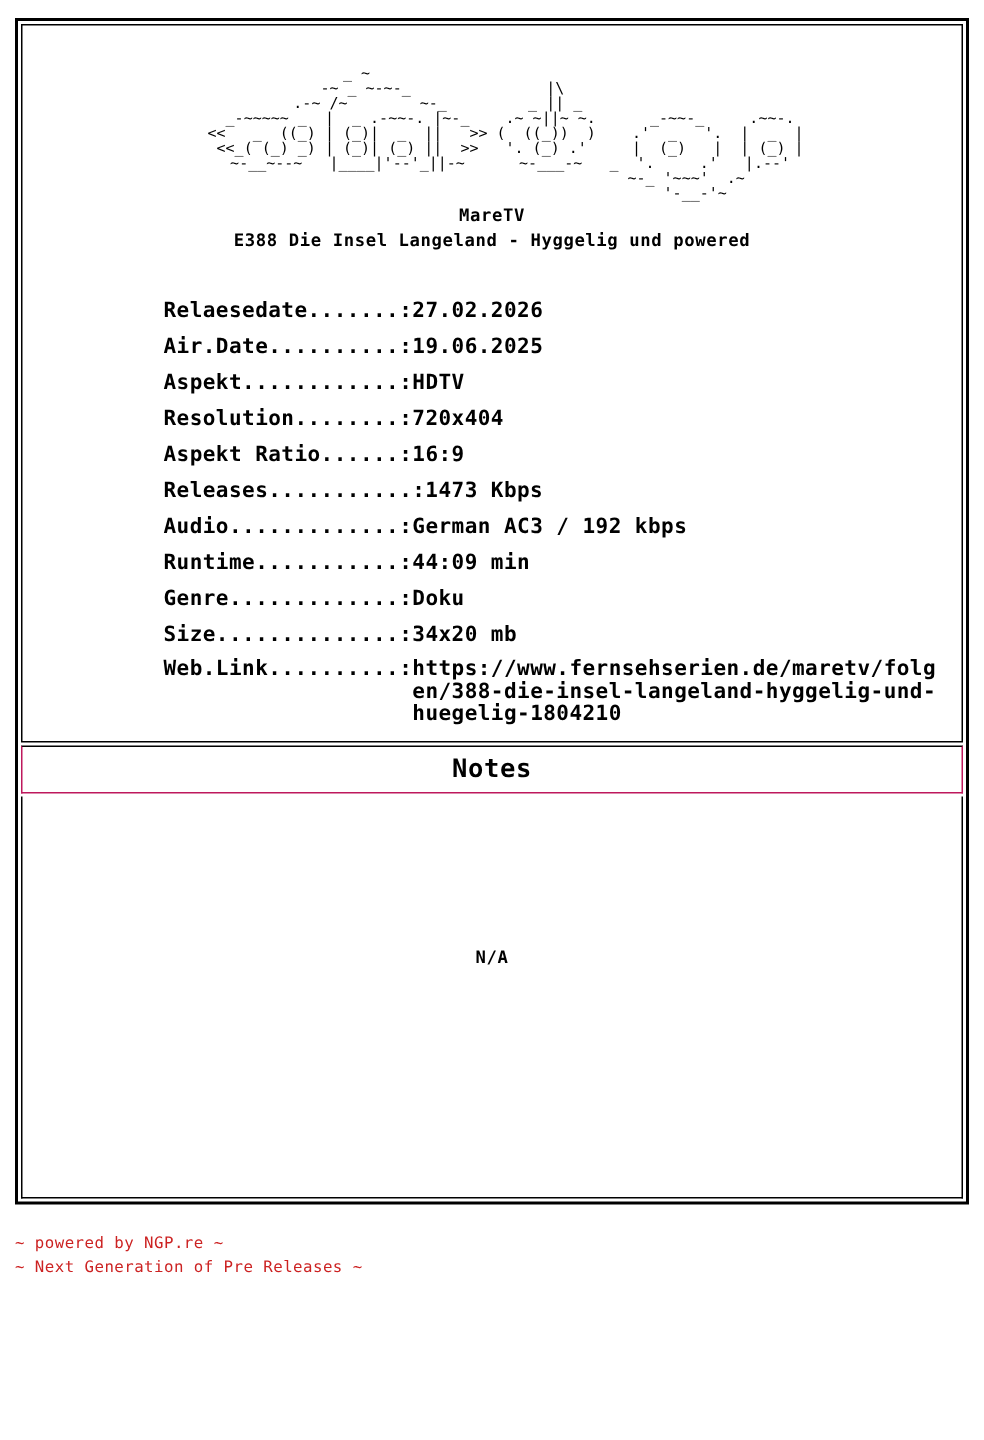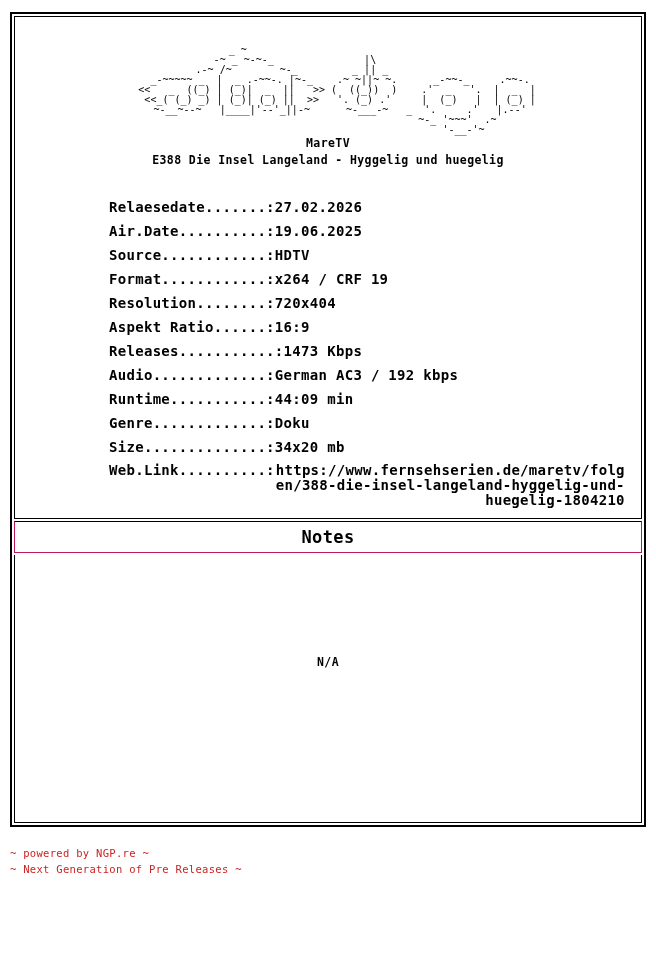--- a/index.html
+++ b/index.html
@@ -65,21 +65,20 @@
     align-items: flex-start;
   }
   .info-label {
     white-space: pre;
     flex: 0 0 auto;
   }
   .info-value {
     white-space: pre-wrap;
     word-break: break-all;
     margin-left: 0;
-    text-align: right;
   }
   .info-row.link {
     line-height: 15px;
     margin-top: 4px;
   }
   .info-row.link .info-value {
     max-width: 350px;
   }
   .notes-bar {
     border: 1px solid #be185d;
@@ -135,40 +134,36 @@
             .-~ /~        ~-_         _ || _                        
      _-~~~~~ _  |  _ .-~~-. |~-_    .~ ~||~ ~.      _-~~-_     .~~-. 
    &lt;&lt;   _  ((_) | (_)|  _  ||   &gt;&gt; (  ((_))  )    .'  _   '.  |  _  |
     &lt;&lt;_( (_) _) | (_)| (_) ||  &gt;&gt;   '. (_) .'     |  (_)   |  | (_) |
      ~-__~--~   |____|'--'_||-~      ~-___-~   _  '.     .'   |.--' 
                                                  ~-_ '~~~'  .~      
                                                      '-__-'~        </pre>
 
         <div class="title-block">
           <div>MareTV</div>
-          <div>E388  Die Insel Langeland - Hyggelig und huegelig</div>
+          <div>E388  Die Insel Langeland - Hyggelig und powered</div>
         </div>
 
         <div class="info-list">
 
           <div class="info-row">
             <span class="info-label">Relaesedate.......:</span>
             <span class="info-value">27.02.2026</span>
           </div>
           <div class="info-row">
             <span class="info-label">Air.Date..........:</span>
             <span class="info-value">19.06.2025</span>
           </div>
           <div class="info-row">
-            <span class="info-label">Source............:</span>
+            <span class="info-label">Aspekt............:</span>
             <span class="info-value">HDTV</span>
-          </div>
-          <div class="info-row">
-            <span class="info-label">Format............:</span>
-            <span class="info-value">x264 / CRF 19</span>
           </div>
           <div class="info-row">
             <span class="info-label">Resolution........:</span>
             <span class="info-value">720x404</span>
           </div>
           <div class="info-row">
             <span class="info-label">Aspekt Ratio......:</span>
             <span class="info-value">16:9</span>
           </div>
           <div class="info-row">

